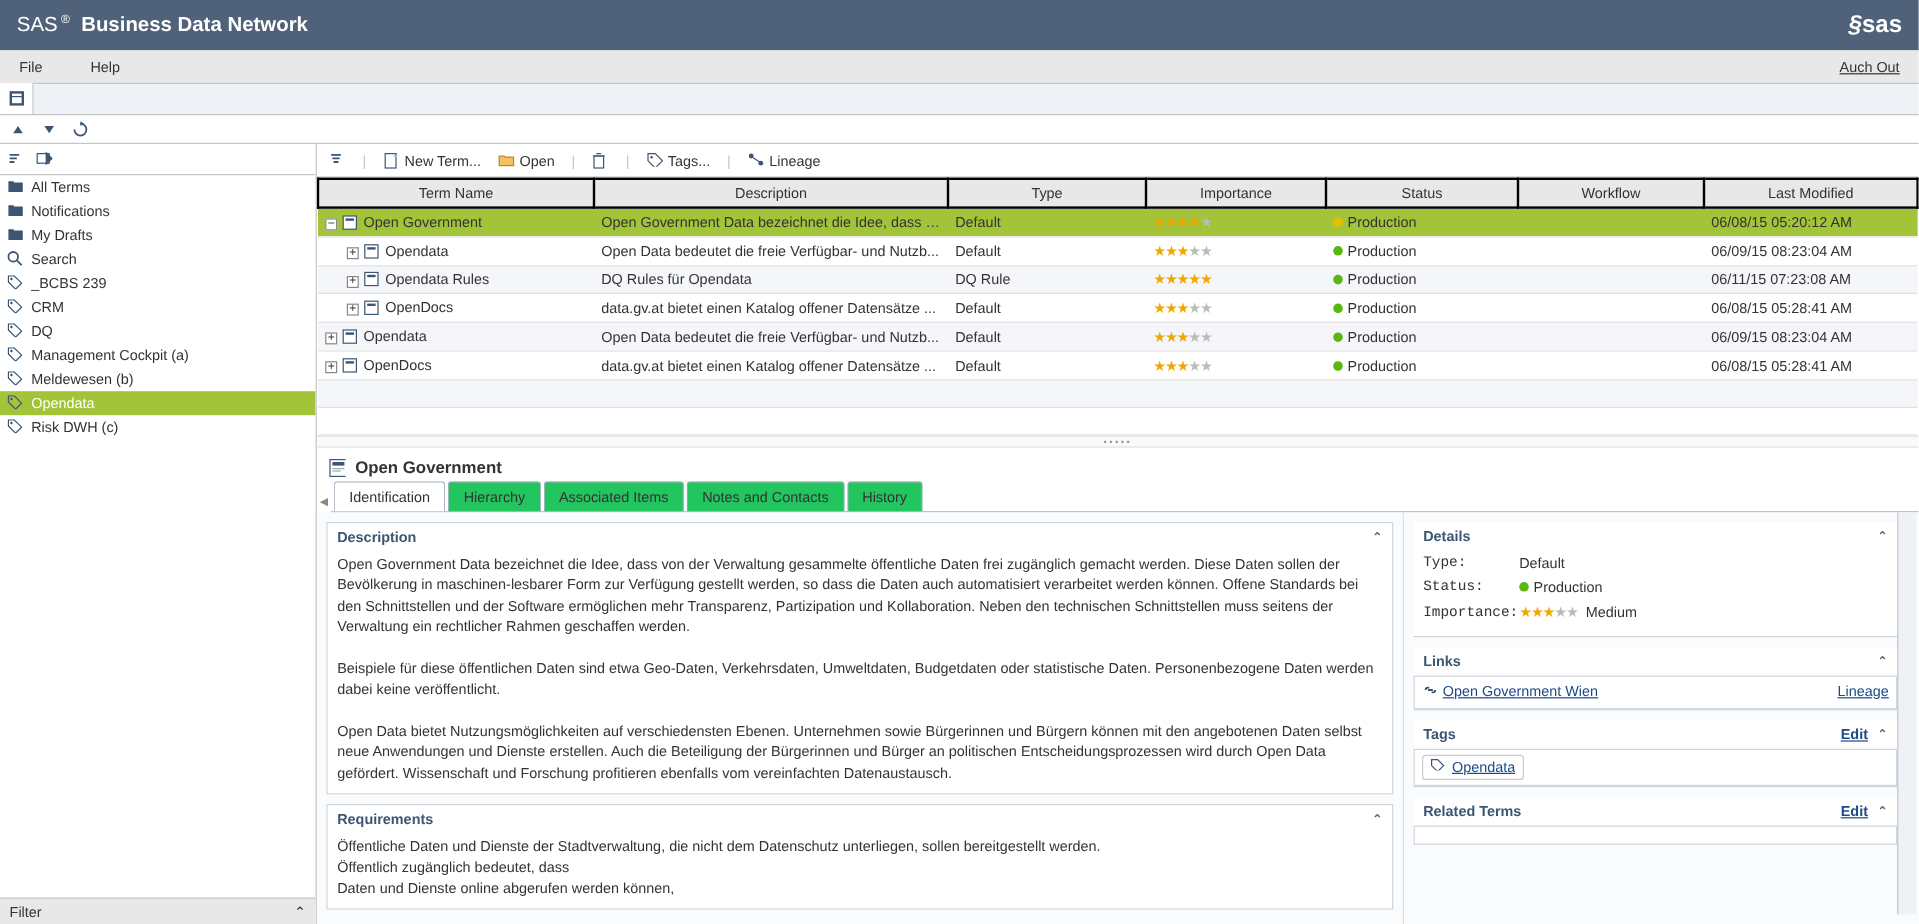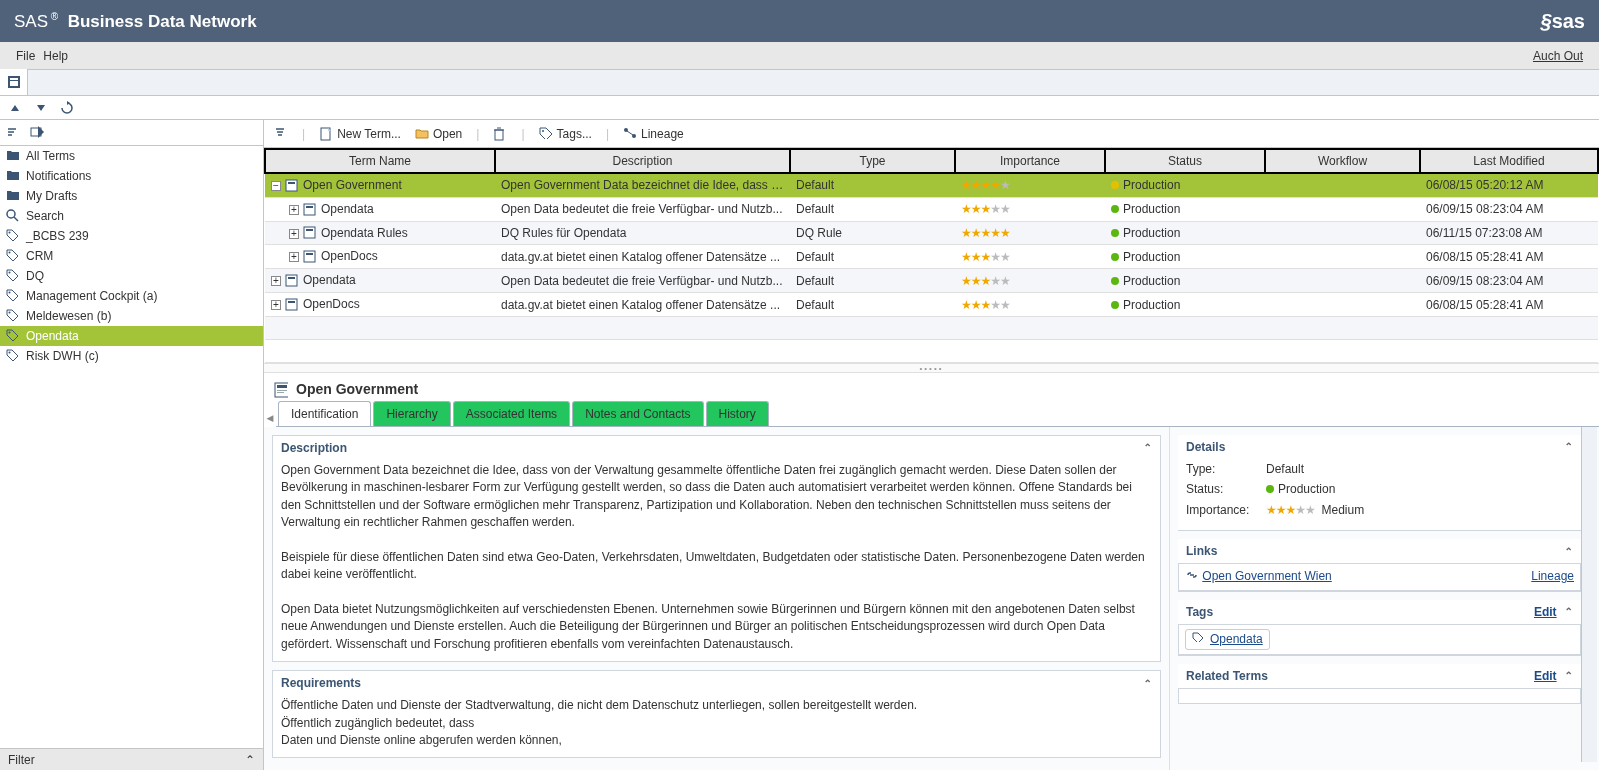--- a/index.html
+++ b/index.html
@@ -2,21 +2,21 @@
 <html><head>
 <meta charset="utf-8">
 <style>
 * { box-sizing: border-box; margin: 0; padding: 0; }
 body { font-family: Arial, sans-serif; font-size: 12px; color: #333; background: #fff; overflow: hidden; }
 .app-header { background: #50627a; color: #fff; height: 42px; display: flex; align-items: center; padding: 0 14px; justify-content: space-between; }
 .app-title { font-size: 17px; font-weight: normal; }
 .app-title sup { font-size: 10px; }
 .logo { font-size: 20px; font-weight: bold; }
 .menubar { background: #e8e8e8; border-bottom: 1px solid #c5c5c5; height: 28px; display: flex; align-items: center; justify-content: space-between; padding: 0 16px; }
-.menubar-left { display: flex; gap: 8px; }
+.menubar-left { display: flex; gap: 40px; }
 .menubar-item { cursor: pointer; }
 .signout { text-decoration: underline; cursor: pointer; }
 .tabbar { background: #eef2f6; border-bottom: 1px solid #c5c5c5; height: 26px; display: flex; align-items: flex-end; }
 .corner-tab { background: #fff; border-right: 1px solid #c5c5c5; height: 26px; width: 28px; display: flex; align-items: center; justify-content: center; }
 .thin-toolbar { border-bottom: 1px solid #c5c5c5; height: 24px; display: flex; align-items: center; gap: 12px; padding: 0 8px; }
 .content { display: flex; height: calc(770px - 42px - 28px - 26px - 24px); }
 .sidebar { width: 264px; border-right: 1px solid #c5c5c5; display: flex; flex-direction: column; background: #fff; }
 .side-tool { height: 26px; border-bottom: 1px solid #c5c5c5; display: flex; align-items: center; padding: 0 6px; gap: 10px; }
 .tree { flex: 1; overflow: auto; }
 .tree-item { padding: 3px 6px; display: flex; align-items: center; gap: 6px; cursor: pointer; }
@@ -44,21 +44,21 @@
 .detail-body { flex: 1; overflow: auto; background: #fafbfc; display: flex; }
 .detail-left { flex: 1; padding: 0 8px 8px; overflow: auto; }
 .detail-right { width: 430px; border-left: 1px solid #e0e0e0; padding: 0 2px 8px 8px; display: flex; }
 .panel { border: 1px solid #d0d6de; margin-top: 8px; background: #fff; }
 .panel.noborder { border: none; }
 .panel-head { font-weight: bold; color: #3b5573; padding: 5px 8px; display: flex; justify-content: space-between; align-items: center; }
 .panel-body { padding: 2px 8px 8px; font-size: 12px; line-height: 1.45; }
 .link { color: #1a4a8a; text-decoration: underline; cursor: pointer; }
 .edit { color: #1a4a8a; cursor: pointer; margin-left: auto; text-decoration: underline; }
 .kv { display: flex; margin-bottom: 3px; }
-.kv .k { width: 80px; }
+.kv .k { width: 80px; font-family: Liberation Mono, monospace; }
 .tagchip { display: inline-flex; align-items: center; border: 1px solid #ccc; border-radius: 3px; padding: 1px 6px; gap: 4px; }
 .ico { display: inline-flex; width: 14px; height: 14px; }
 .scroll-stub { width: 16px; background: #eef2f6; border-left: 1px solid #c5c5c5; }
 svg { display: block; }
 </style>
 </head>
 <body>
 
 <div class="app-header">
   <div class="app-title">

